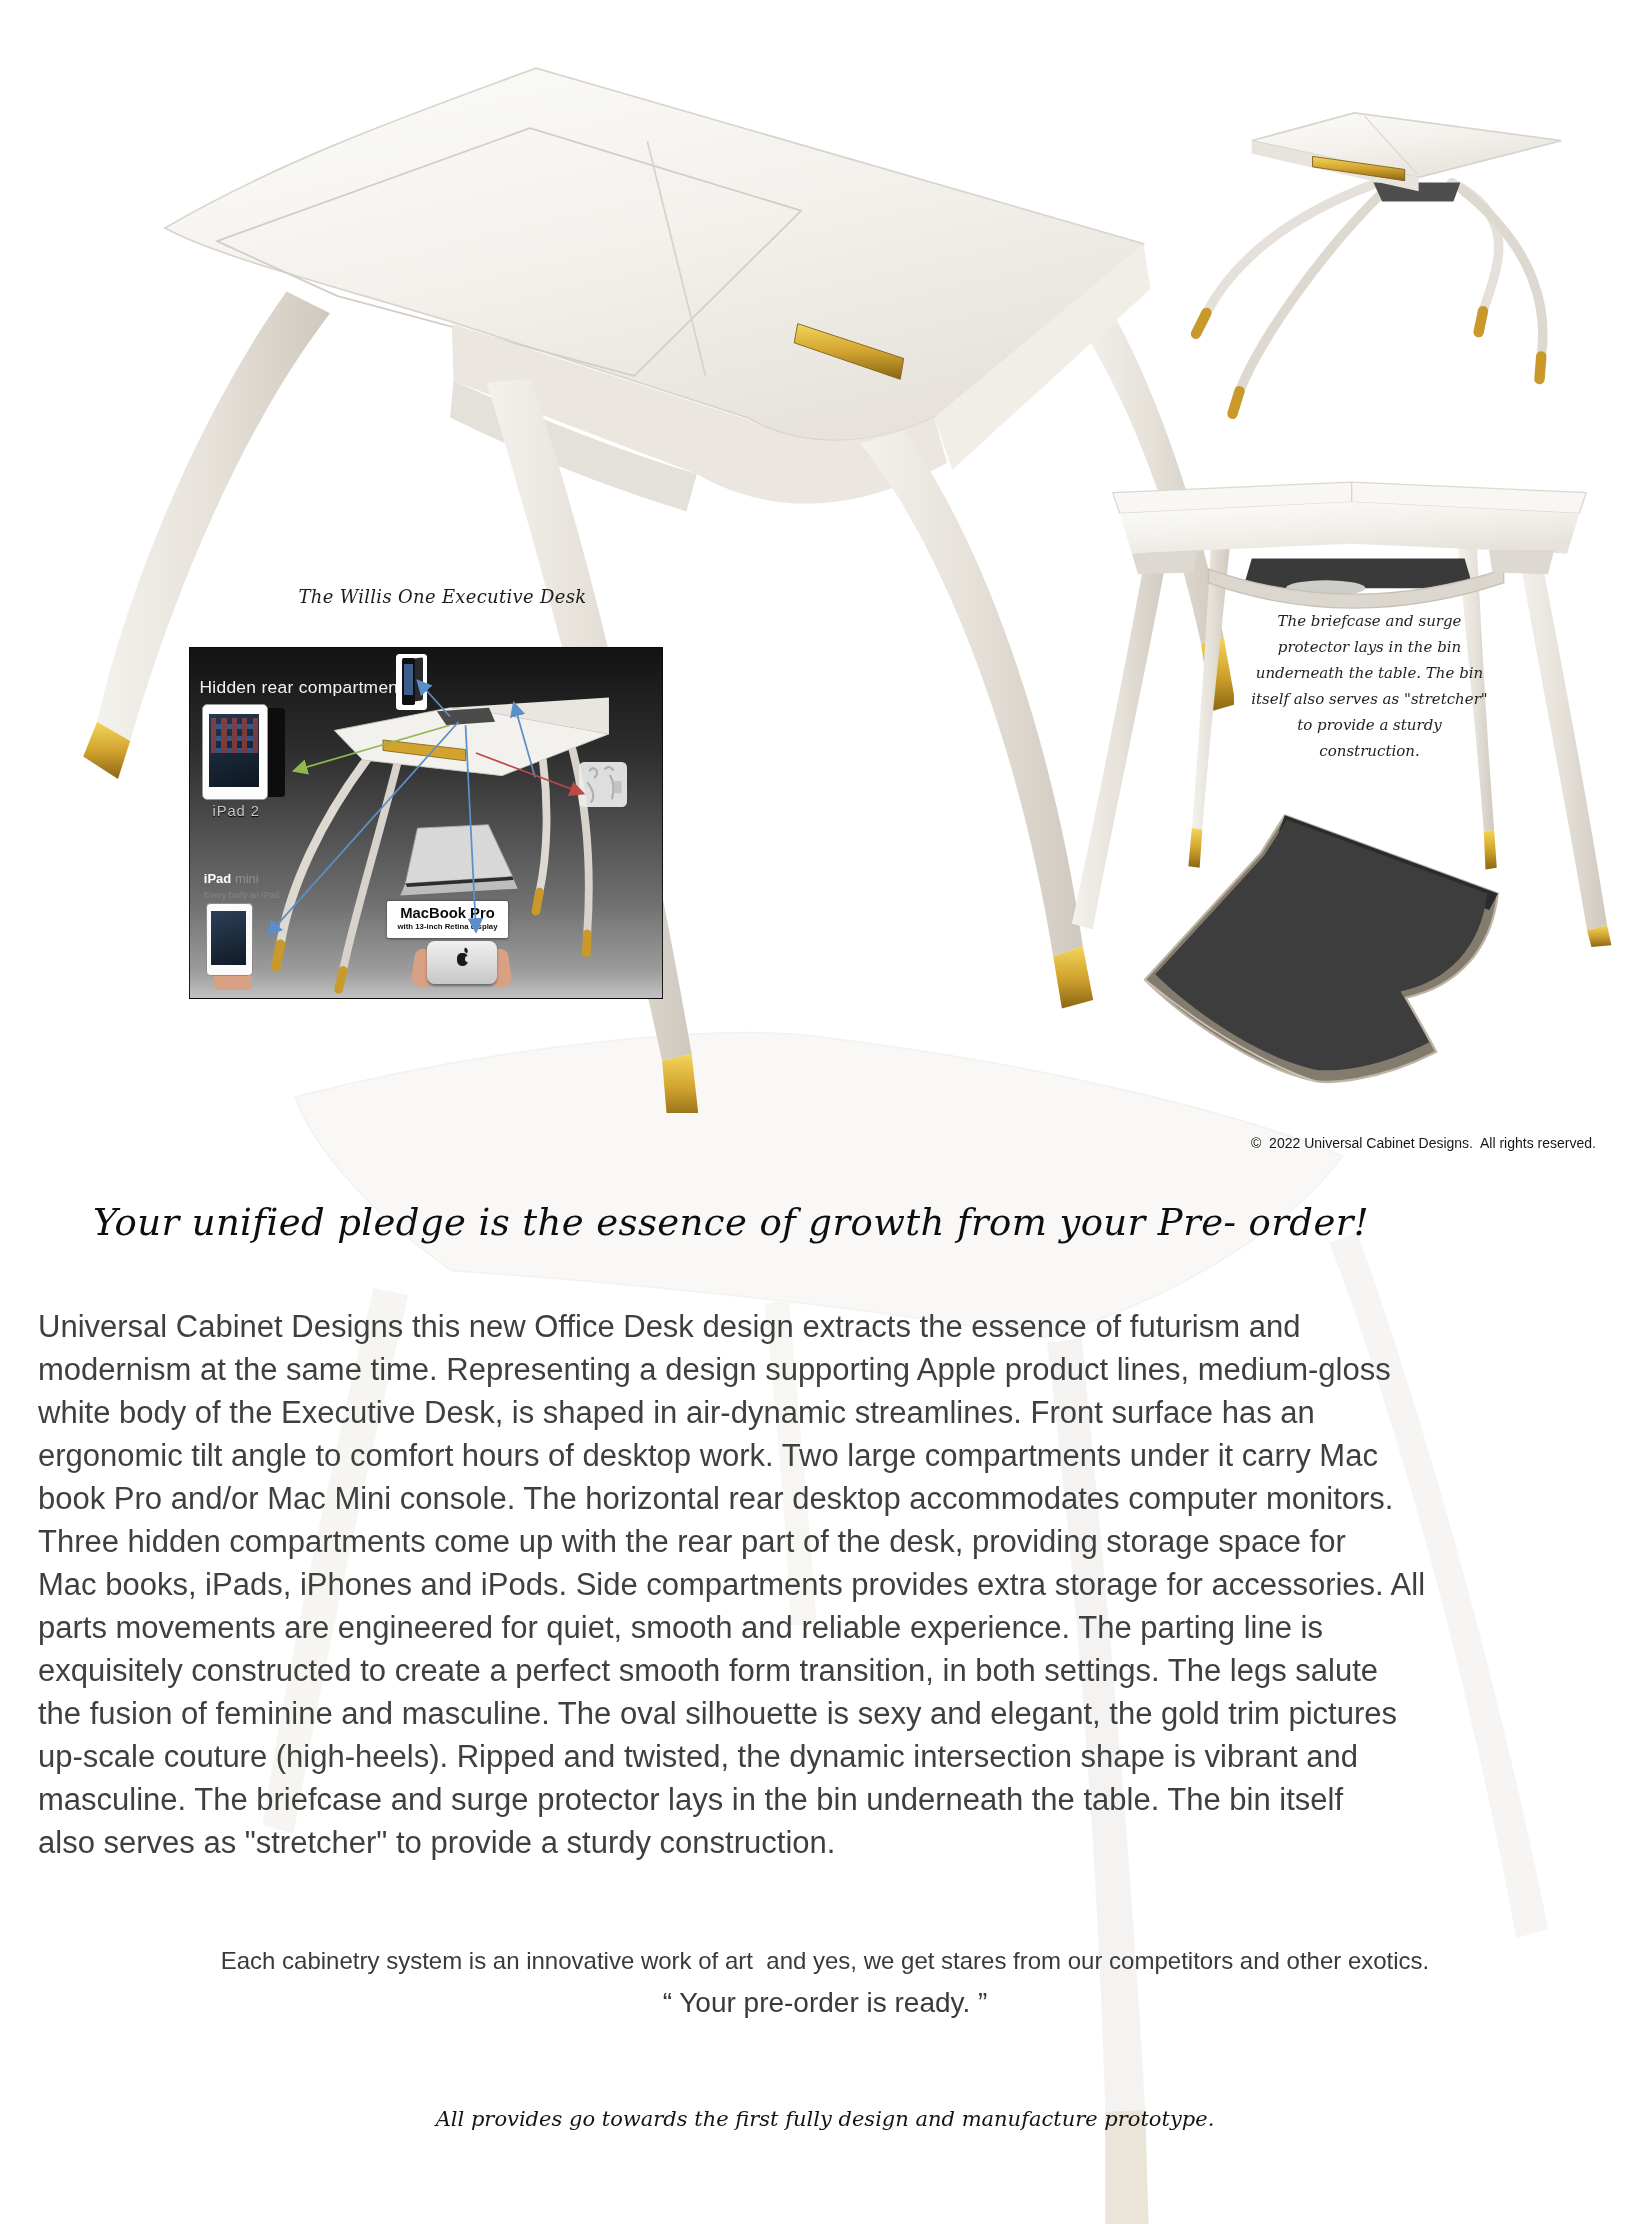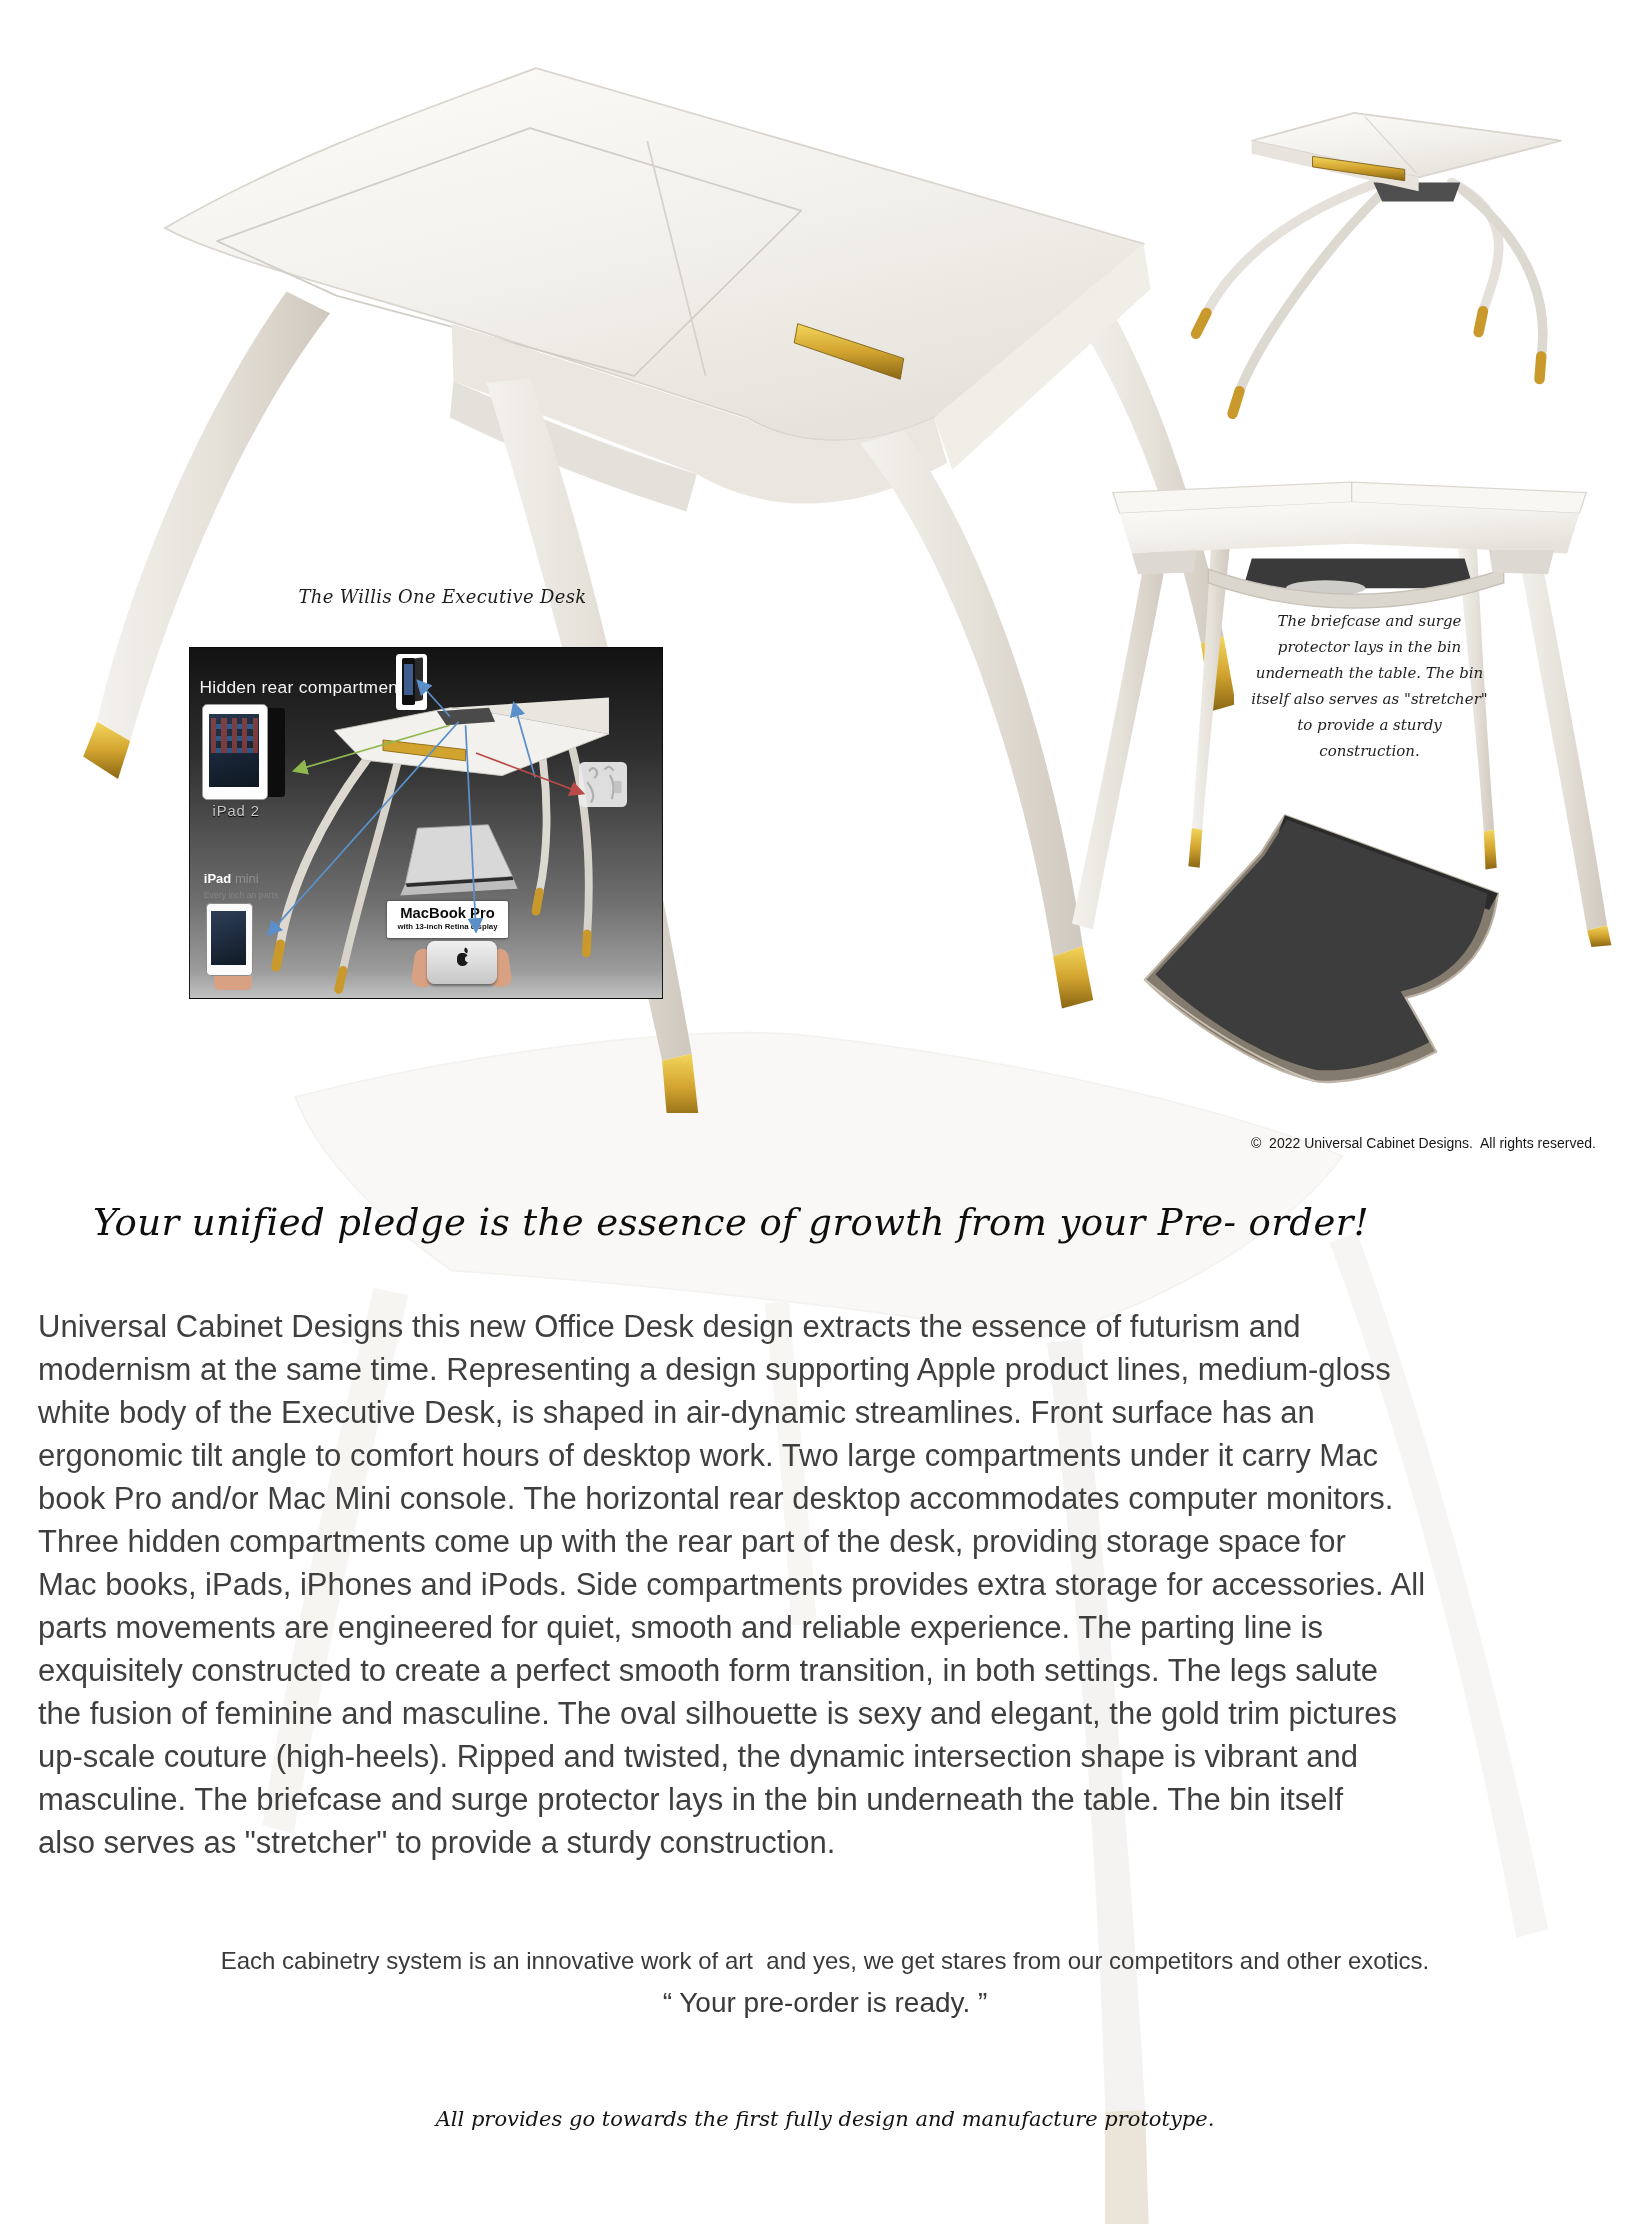--- a/index.html
+++ b/index.html
@@ -170,21 +170,21 @@
   <div id="earbuds-thumb" class="abs">
     <svg width="48" height="45" viewBox="0 0 55 52">
       <path d="M12 10 q4 -6 8 0 q2 4 -2 8 M30 8 q5 -5 9 1 M10 24 q10 14 4 22 M36 16 q6 10 2 26" stroke="#b9b9b9" stroke-width="2.5" fill="none" stroke-linecap="round"></path>
       <rect x="40" y="22" width="9" height="14" rx="2" fill="#cfcfcf"></rect>
     </svg>
   </div>
 
   <div id="ipad-mini-label" class="abs">
     <span class="b">iPad</span><span class="l"> mini</span>
   </div>
-  <div id="ipad-mini-sub" class="abs">Every inch an parts</div>
+  <div id="ipad-mini-sub" class="abs">Every body an iPad</div>
 
   <div id="ipadmini-thumb" class="abs">
     <div class="hand"></div>
     <div class="front"></div>
     <div class="scr"></div>
   </div>
 
   <svg id="macbook-thumb" class="abs" width="129" height="76" viewBox="0 0 148 88">
     <path d="M30 6 L112 2 L140 62 L16 70 Z" fill="#d8d8d8" stroke="#a9a9a9" stroke-width="1"></path>
     <path d="M16 70 L140 62 L146 76 L10 84 Z" fill="#bdbdbd"></path>

